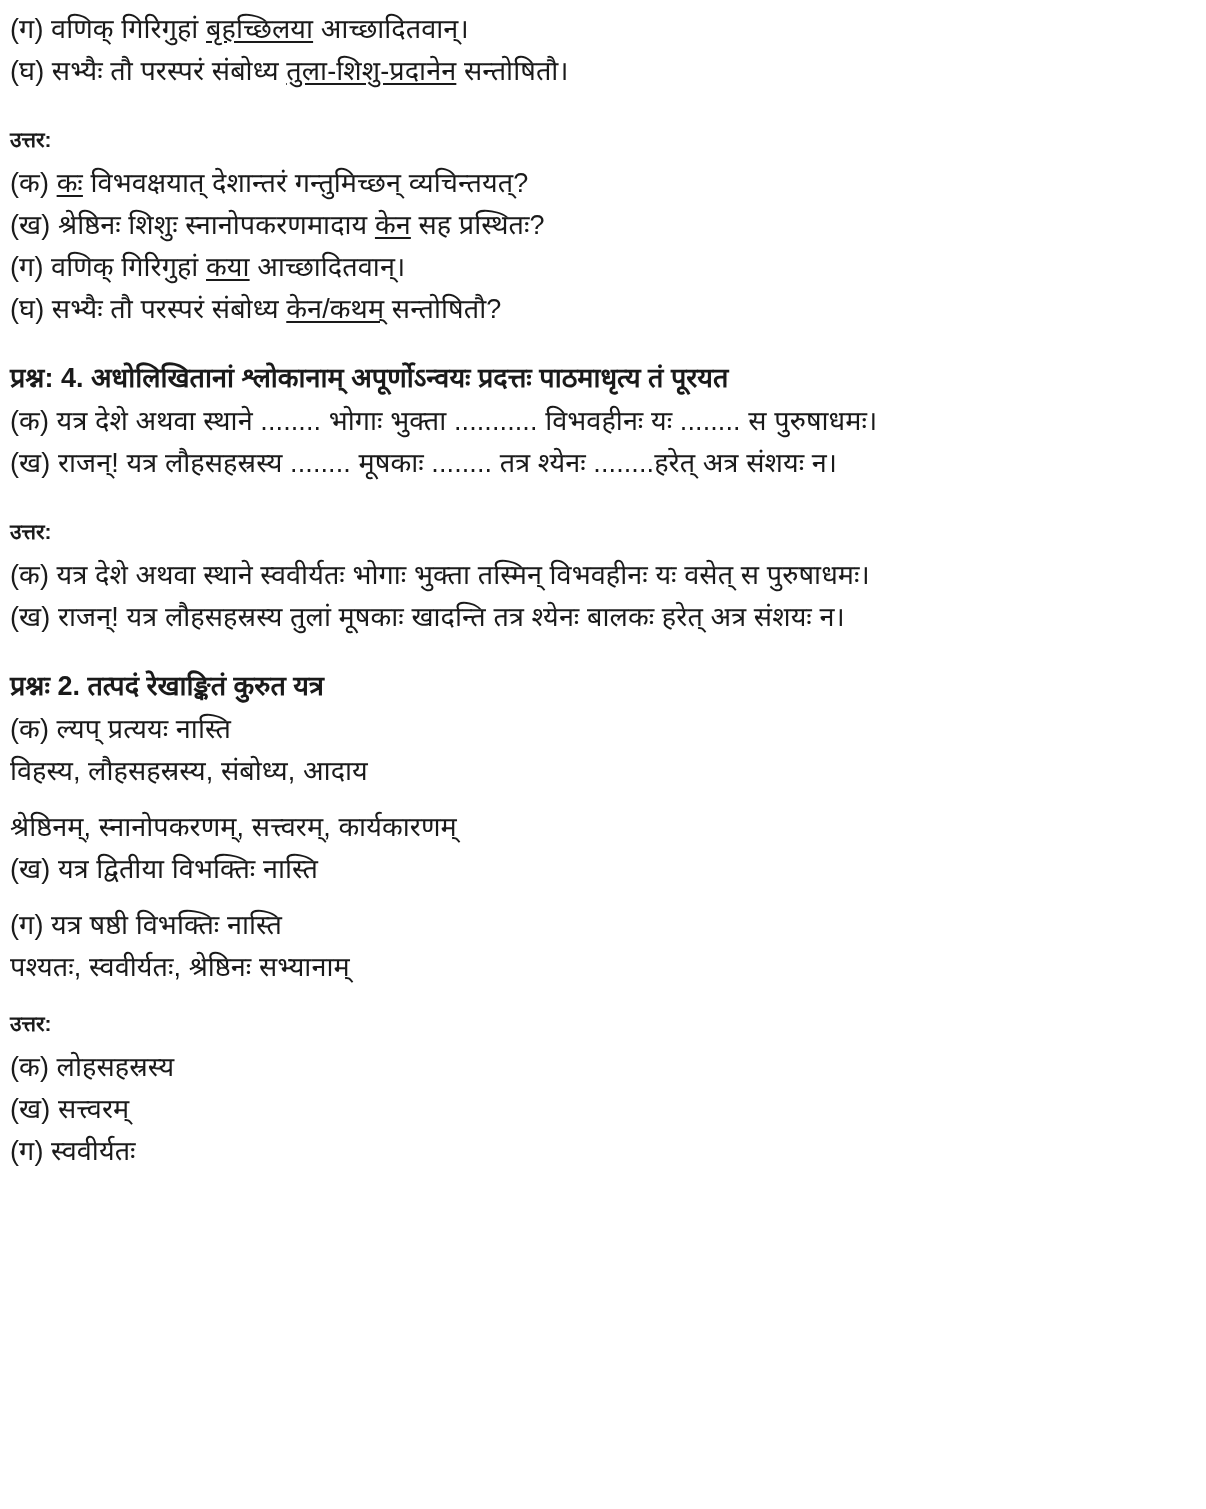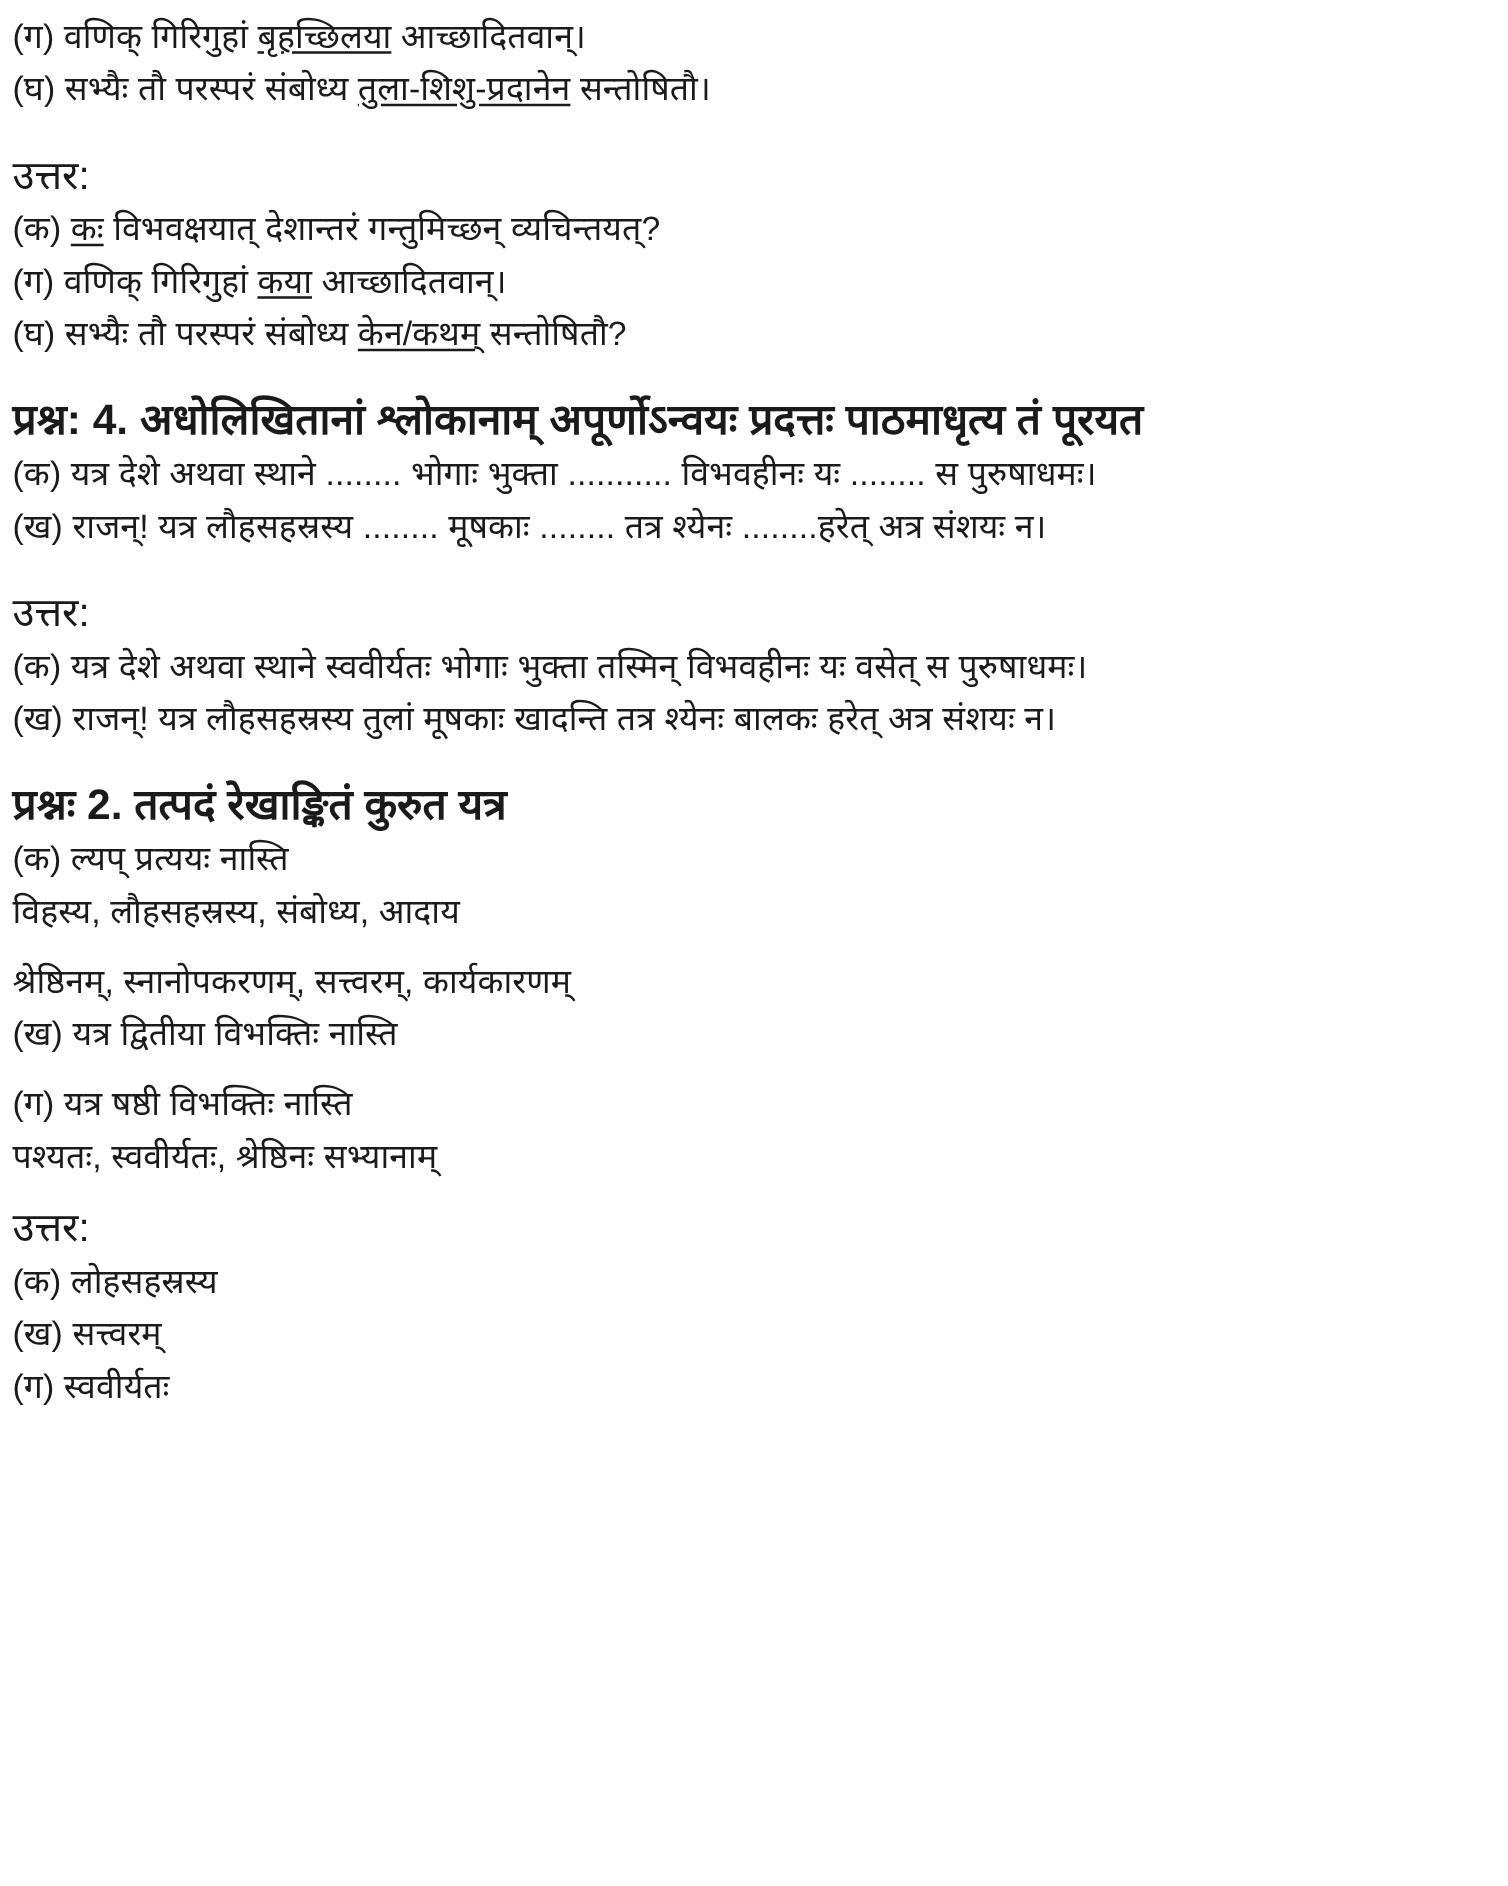--- a/index.html
+++ b/index.html
@@ -18,29 +18,29 @@
     box-sizing: border-box;
     padding: 8px 10px 0 10px;
   }
   .line {
     font-size: 27px;
     line-height: 42px;
     white-space: pre-wrap;
     letter-spacing: 0.1px;
   }
   .heading {
-    font-size: 34px;
+    font-size: 27px;
     line-height: 44px;
     font-weight: bold;
     white-space: pre-wrap;
   }
   .label {
-    font-size: 32px;
+    font-size: 21px;
     line-height: 44px;
-    font-weight: normal;
+    font-weight: bold;
   }
   .spacer {
     height: 26px;
   }
   .spacer-sm {
     height: 14px;
   }
   u {
     text-decoration: underline;
     text-underline-offset: 3px;
@@ -53,20 +53,21 @@
 </head>
 <body>
 
 <div class="page">
   <div id="content">
       <div class="line blk">(ग) वणिक् गिरिगुहां <u>बृहच्छिलया</u> आच्छादितवान्।</div>
       <div class="line blk">(घ) सभ्यैः तौ परस्परं संबोध्य <u>तुला-शिशु-प्रदानेन</u> सन्तोषितौ।</div>
       <div class="spacer blk"></div>
       <div class="label blk">उत्तर:</div>
       <div class="line blk">(क) <u>कः</u> विभवक्षयात् देशान्तरं गन्तुमिच्छन् व्यचिन्तयत्?</div>
+      <div class="line blk">(ख) श्रेष्ठिनः शिशुः स्नानोपकरणमादाय <u>केन</u> सह प्रस्थितः?</div>
       <div class="line blk">(ग) वणिक् गिरिगुहां <u>कया</u> आच्छादितवान्।</div>
       <div class="line blk">(घ) सभ्यैः तौ परस्परं संबोध्य <u>केन/कथम्</u> सन्तोषितौ?</div>
       <div class="spacer blk"></div>
       <div class="heading blk">प्रश्न: 4. अधोलिखितानां श्लोकानाम् अपूर्णोऽन्वयः प्रदत्तः पाठमाधृत्य तं पूरयत</div>
       <div class="line blk">(क) यत्र देशे अथवा स्थाने ........ भोगाः भुक्ता ........... विभवहीनः यः ........ स पुरुषाधमः।</div>
       <div class="line blk">(ख) राजन्! यत्र लौहसहस्रस्य ........ मूषकाः ........ तत्र श्येनः ........हरेत् अत्र संशयः न।</div>
       <div class="spacer blk"></div>
       <div class="label blk">उत्तर:</div>
       <div class="line blk">(क) यत्र देशे अथवा स्थाने स्ववीर्यतः भोगाः भुक्ता तस्मिन् विभवहीनः यः वसेत् स पुरुषाधमः।</div>
       <div class="line blk">(ख) राजन्! यत्र लौहसहस्रस्य तुलां मूषकाः खादन्ति तत्र श्येनः बालकः हरेत् अत्र संशयः न।</div>

